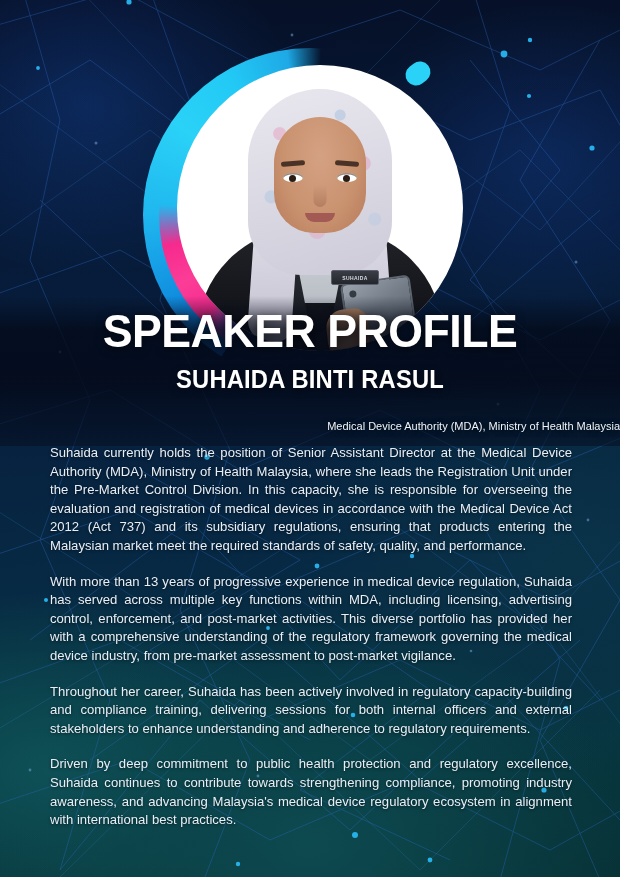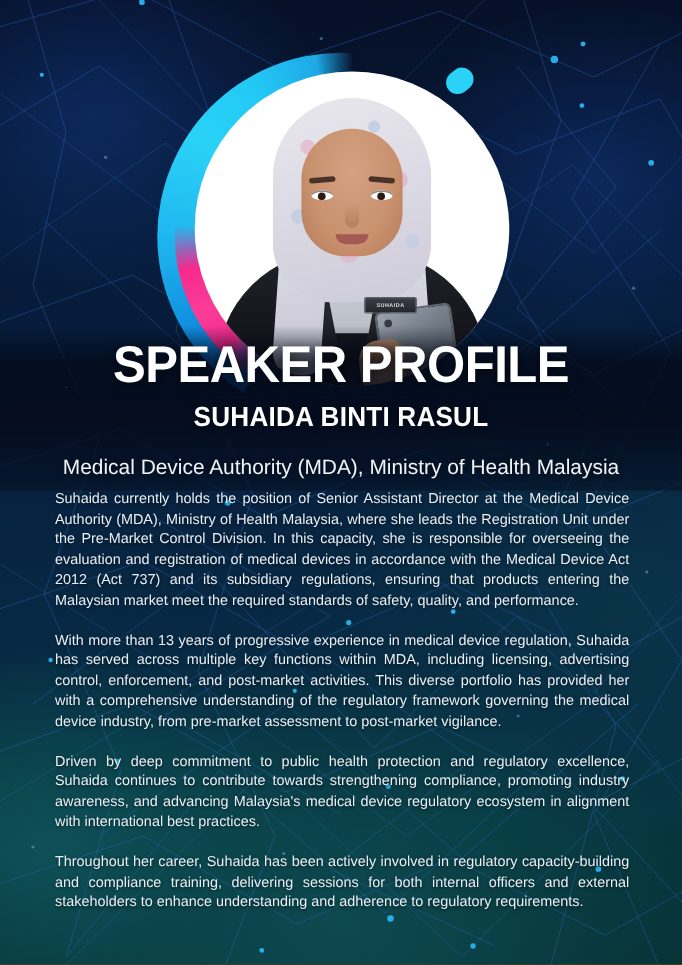--- a/index.html
+++ b/index.html
@@ -6,21 +6,21 @@
     margin: 0;
     padding: 0;
     background: #050a18;
   }
   .poster {
     position: relative;
     width: 620px;
     height: 877px;
     overflow: hidden;
     font-family: "Liberation Sans", sans-serif;
-    background: #a16207;
+    background: #701a75;
   }
 
   
   .bg-base {
     position: absolute;
     inset: 0;
     background:
       radial-gradient(ellipse 520px 380px at 50% 96%, #0d4a50 0%, rgba(13,74,80,0.0) 62%),
       radial-gradient(ellipse 420px 300px at 8% 88%, #0e5157 0%, rgba(14,81,87,0.0) 60%),
       radial-gradient(ellipse 460px 340px at 92% 64%, #0a3348 0%, rgba(10,51,72,0.0) 65%),
@@ -294,22 +294,22 @@
     font-size: 15.5px;
     line-height: 20px;
     font-weight: bold;
     color: #ffffff;
     text-shadow: 0 1px 6px rgba(0,0,0,0.5);
   }
   .role-secondary {
     position: absolute;
     left: 0; right: 0;
     top: 416px;
-    text-align: center;
-    font-size: 19px;
+    text-align: right;
+    font-size: 11px;
     line-height: 20px;
     font-weight: normal;
     color: #f0f4f8;
     text-shadow: 0 1px 6px rgba(0,0,0,0.5);
   }
 
   .bio {
     position: absolute;
     left: 50px;
     top: 444px;
@@ -431,17 +431,17 @@
 
   <div class="bg-darkband"></div>
 
   <div class="title">SPEAKER PROFILE</div>
   <div class="speaker-name">SUHAIDA BINTI RASUL</div>
   <div class="role-secondary">Medical Device Authority (MDA), Ministry of Health Malaysia</div>
 
   <div class="bio">
     <p>Suhaida currently holds the position of Senior Assistant Director at the Medical Device Authority (MDA), Ministry of Health Malaysia, where she leads the Registration Unit under the Pre-Market Control Division. In this capacity, she is responsible for overseeing the evaluation and registration of medical devices in accordance with the Medical Device Act 2012 (Act 737) and its subsidiary regulations, ensuring that products entering the Malaysian market meet the required standards of safety, quality, and performance.</p>
     <p>With more than 13 years of progressive experience in medical device regulation, Suhaida has served across multiple key functions within MDA, including licensing, advertising control, enforcement, and post-market activities. This diverse portfolio has provided her with a comprehensive understanding of the regulatory framework governing the medical device industry, from pre-market assessment to post-market vigilance.</p>
+    <p>Throughout her career, Suhaida has been actively involved in regulatory capacity-building and compliance training, delivering sessions for both internal officers and external stakeholders to enhance understanding and adherence to regulatory requirements.</p>
     <p>Driven by deep commitment to public health protection and regulatory excellence, Suhaida continues to contribute towards strengthening compliance, promoting industry awareness, and advancing Malaysia's medical device regulatory ecosystem in alignment with international best practices.</p>
-    <p>Throughout her career, Suhaida has been actively involved in regulatory capacity-building and compliance training, delivering sessions for both internal officers and external stakeholders to enhance understanding and adherence to regulatory requirements.</p>
   </div>
 
 </div>
 
 </body></html>

